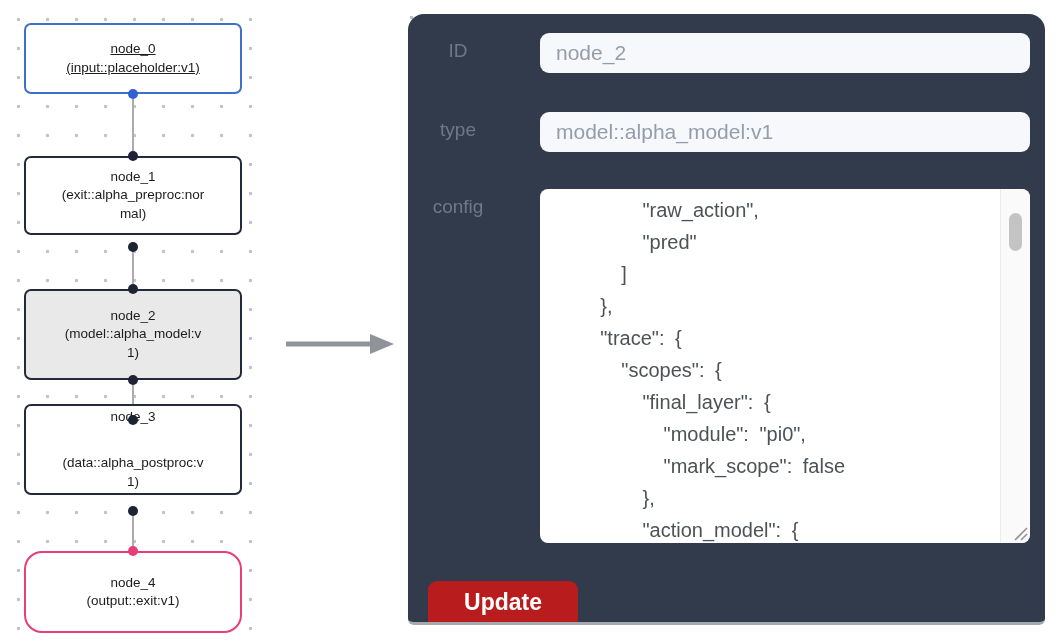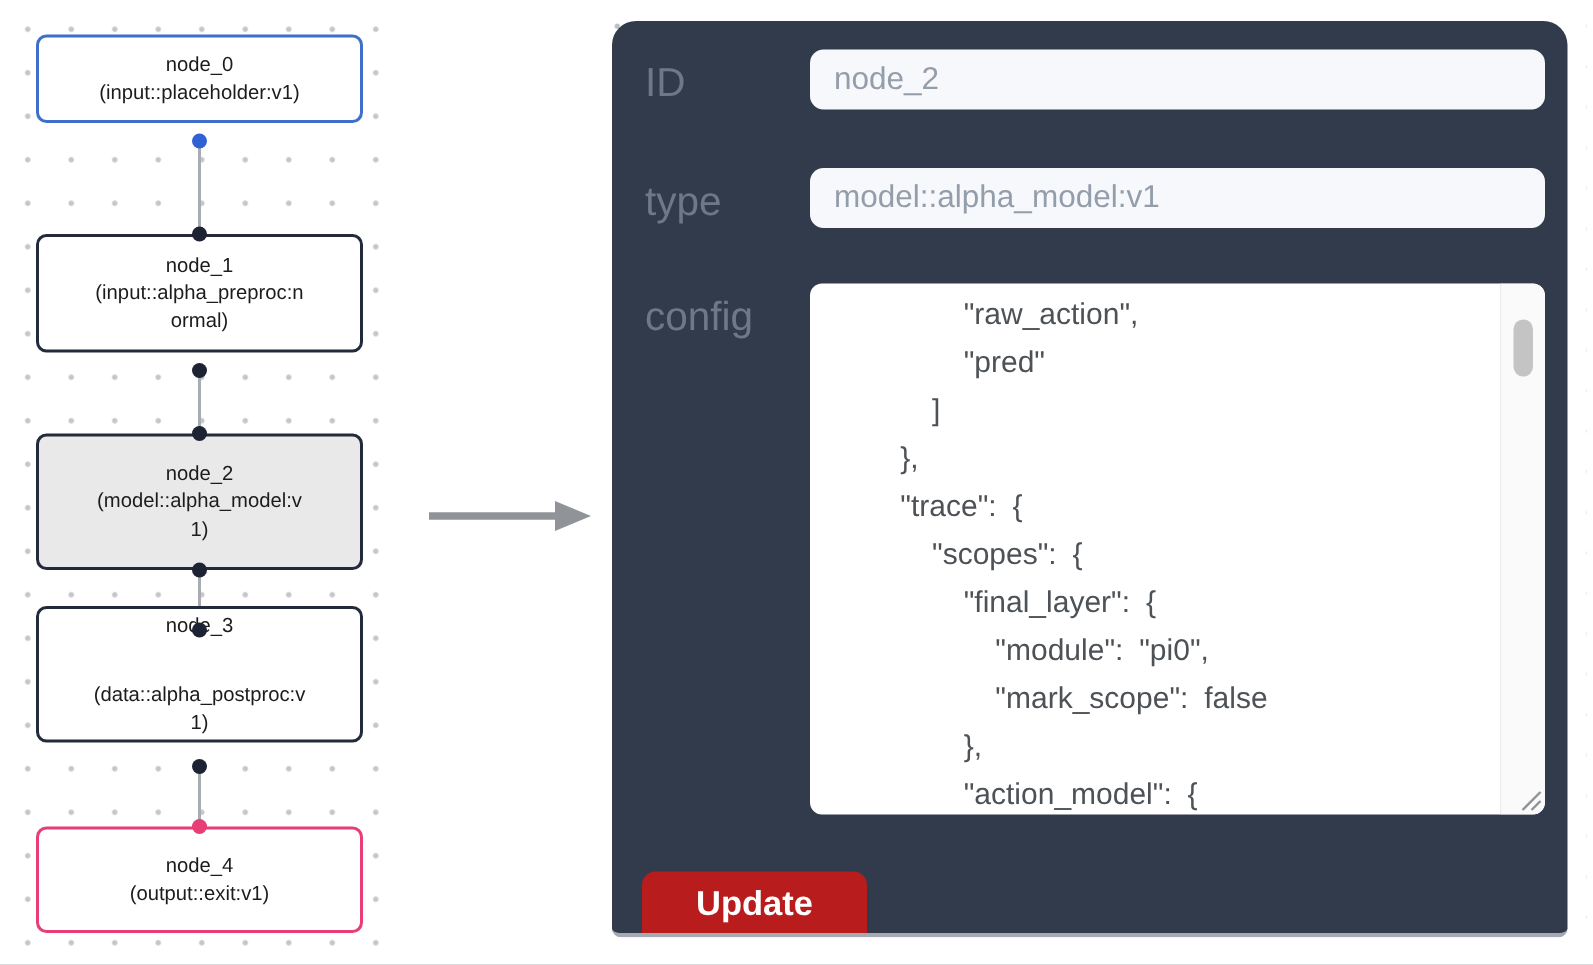--- a/index.html
+++ b/index.html
@@ -31,22 +31,22 @@
 
   
   .anno-label{position:absolute;left:283px;top:298px;width:100px;text-align:center;
     font-size:28px;color:#2d2d2d;}
   .anno-arrow{position:absolute;left:284px;top:330px;}
 
   
   .panel{position:absolute;left:408px;top:14px;width:637px;height:608px;
     background:#323b4c;border-radius:16px 16px 6px 6px;overflow:hidden;
     border-bottom:3px solid #a4a9b2;}
-  .fld-label{position:absolute;left:0;width:100px;text-align:left;
-    color:#6f7888;font-size:27px;margin-left:22px;}
+  .fld-label{position:absolute;left:0;width:100px;text-align:center;
+    color:#6f7888;font-size:19px;}
   .fld-input{position:absolute;left:132px;width:490px;height:40px;box-sizing:border-box;
     background:#f6f8fc;border:none;outline:none;border-radius:9px;
     color:#949daa;font-size:21px;padding:0 16px;font-family:"Liberation Sans",sans-serif;}
   .cfg-box{position:absolute;left:132px;top:175px;width:490px;height:354px;
     background:#ffffff;border-radius:8px;overflow:hidden;}
   .cfg-text{position:absolute;left:0;top:0;right:30px;bottom:0;overflow:hidden;
     white-space:pre;font-family:"Liberation Sans",sans-serif;font-size:20px;
     line-height:32px;color:#4d5257;word-spacing:5px;padding:5px 4px 5px 18px;}
   .cfg-scroll-track{position:absolute;right:0;top:0;bottom:0;width:29px;
     background:#fafafa;border-left:1px solid #ececec;border-radius:0 8px 8px 0;}
@@ -64,37 +64,37 @@
 
 <div class="page">
 
   <div class="dots-left">
 
     <div class="edge" style="top:94px;height:62px;"></div>
     <div class="edge" style="top:247px;height:42px;"></div>
     <div class="edge" style="top:380px;height:40px;"></div>
     <div class="edge" style="top:511px;height:40px;"></div>
 
-    <div class="node node-input" style="top:23px;height:59px;">
+    <div class="node node-input" style="top:23px;height:71px;text-decoration:underline;">
       <span>node_0</span>
       <span class="ntype">(input::placeholder:v1)</span>
     </div>
     <div class="node" style="top:156px;height:79px;">
       <span>node_1</span>
-      <span class="ntype">(input::alpha_preproc:normal)</span>
+      <span class="ntype">(exit::alpha_preproc:normal)</span>
     </div>
     <div class="node node-selected" style="top:289px;height:91px;">
       <span>node_2</span>
       <span class="ntype">(model::alpha_model:v1)</span>
     </div>
     <div class="node" style="top:404px;height:91px;gap:28px;">
       <span>node_3</span>
       <span class="ntype">(data::alpha_postproc:v1)</span>
     </div>
-    <div class="node node-output" style="top:551px;height:71px;">
+    <div class="node node-output" style="top:551px;height:82px;border-radius:18px;">
       <span>node_4</span>
       <span class="ntype">(output::exit:v1)</span>
     </div>
 
     <div class="handle handle-blue" style="top:89px;"></div>
     <div class="handle" style="top:151px;"></div>
     <div class="handle" style="top:242px;"></div>
     <div class="handle" style="top:284px;"></div>
     <div class="handle" style="top:375px;"></div>
     <div class="handle" style="top:415px;"></div>

